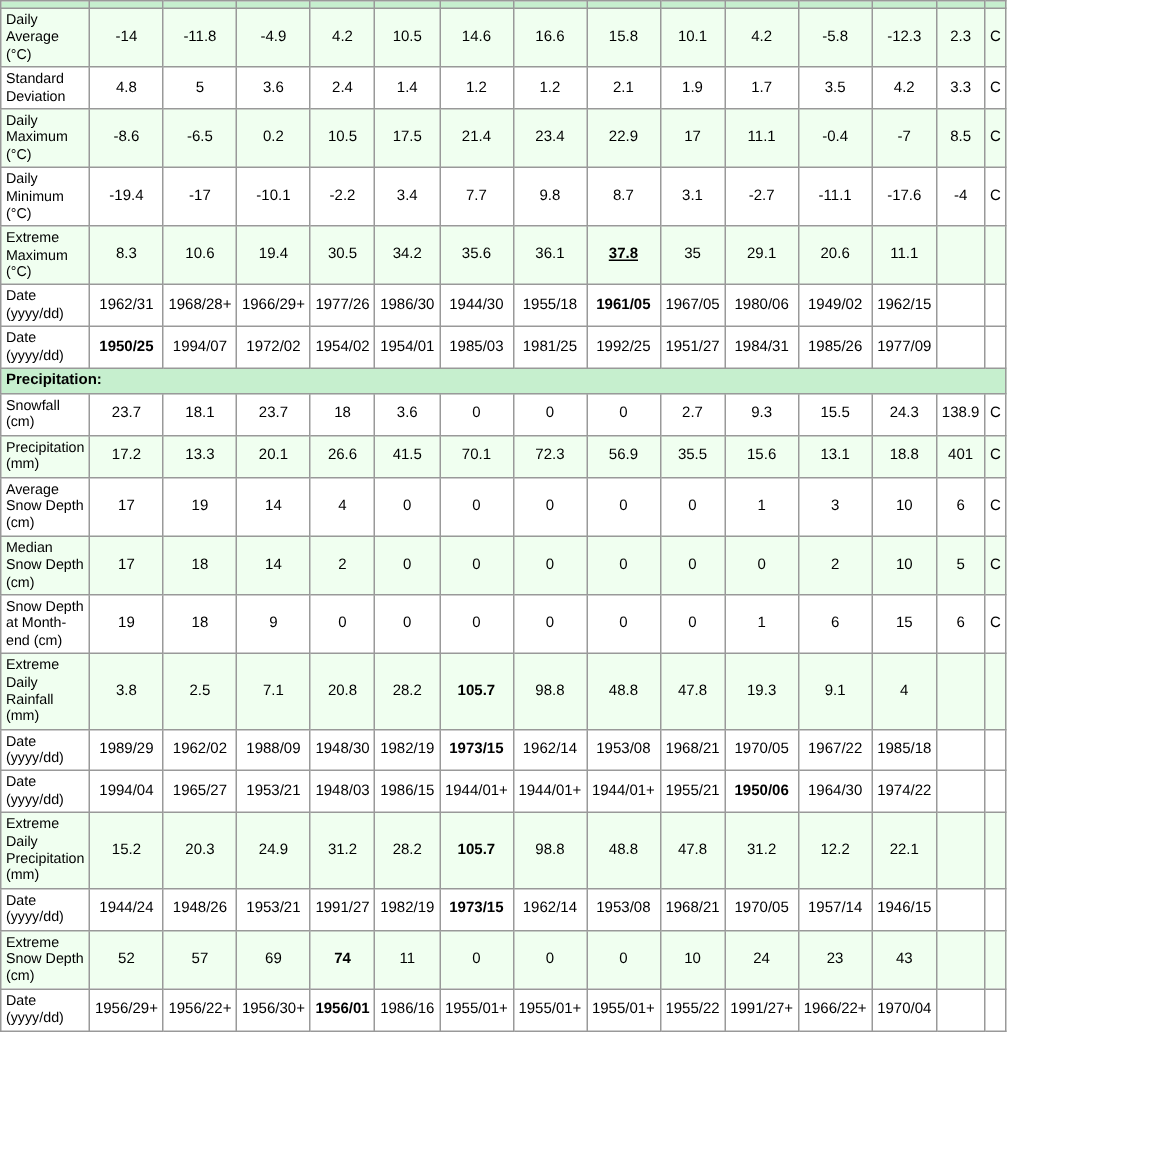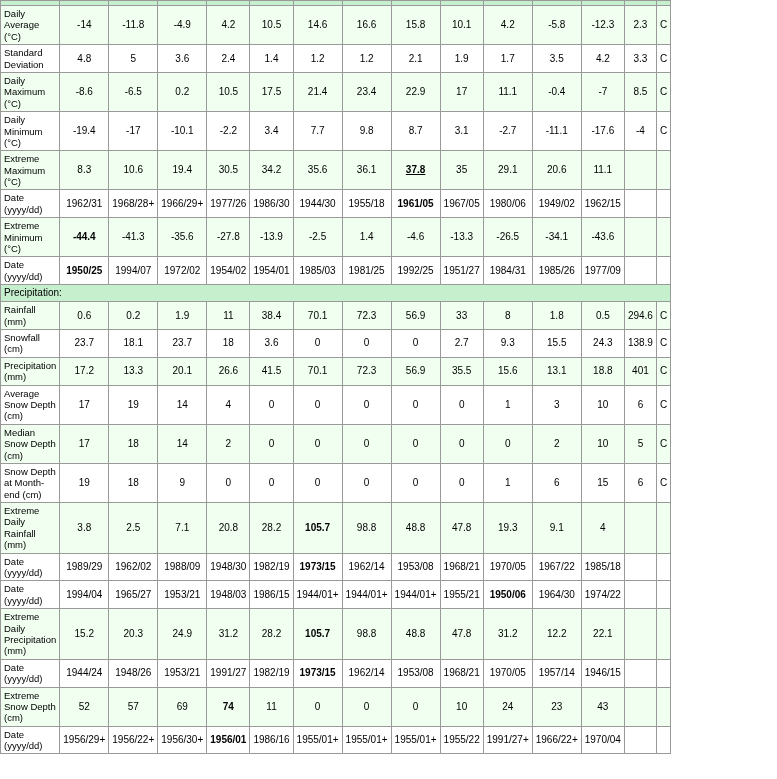--- a/index.html
+++ b/index.html
@@ -13,21 +13,21 @@
       line-height: 1.2;
     }
     td:first-child { text-align: left; font-size: 9.5px; }
     .header-row th {
       background: #c6efce;
       font-weight: bold;
       font-size: 10px;
     }
     .section-header td {
       background: #c6efce;
-      font-weight: normal;
+      font-weight: bold;
       text-align: left;
       font-size: 10px;
     }
     .row-even { background: #f0fff0; }
     .row-odd { background: #ffffff; }
   </style>
 </head>
 <body>
 
 <table id="main-table">
@@ -148,73 +148,39 @@
         <td>1944/30</td>
         <td>1955/18</td>
         <td style="font-weight: bold;">1961/05</td>
         <td>1967/05</td>
         <td>1980/06</td>
         <td>1949/02</td>
         <td>1962/15</td>
         <td></td>
         <td></td>
       </tr>
-      <tr class="row-even">
-        <td>Extreme Minimum (°C)</td>
-        <td style="font-weight: bold;">-44.4</td>
-        <td>-41.3</td>
-        <td>-35.6</td>
-        <td>-27.8</td>
-        <td>-13.9</td>
-        <td>-2.5</td>
-        <td>1.4</td>
-        <td>-4.6</td>
-        <td>-13.3</td>
-        <td>-26.5</td>
-        <td>-34.1</td>
-        <td>-43.6</td>
-        <td></td>
-        <td></td>
-      </tr>
       <tr class="row-odd">
         <td>Date (yyyy/dd)</td>
         <td style="font-weight: bold;">1950/25</td>
         <td>1994/07</td>
         <td>1972/02</td>
         <td>1954/02</td>
         <td>1954/01</td>
         <td>1985/03</td>
         <td>1981/25</td>
         <td>1992/25</td>
         <td>1951/27</td>
         <td>1984/31</td>
         <td>1985/26</td>
         <td>1977/09</td>
         <td></td>
         <td></td>
       </tr>
       <tr class="section-header">
         <td colspan="15">Precipitation:</td>
-      </tr>
-      <tr class="row-even">
-        <td>Rainfall (mm)</td>
-        <td>0.6</td>
-        <td>0.2</td>
-        <td>1.9</td>
-        <td>11</td>
-        <td>38.4</td>
-        <td>70.1</td>
-        <td>72.3</td>
-        <td>56.9</td>
-        <td>33</td>
-        <td>8</td>
-        <td>1.8</td>
-        <td>0.5</td>
-        <td>294.6</td>
-        <td>C</td>
       </tr>
       <tr class="row-odd">
         <td>Snowfall (cm)</td>
         <td>23.7</td>
         <td>18.1</td>
         <td>23.7</td>
         <td>18</td>
         <td>3.6</td>
         <td>0</td>
         <td>0</td>

